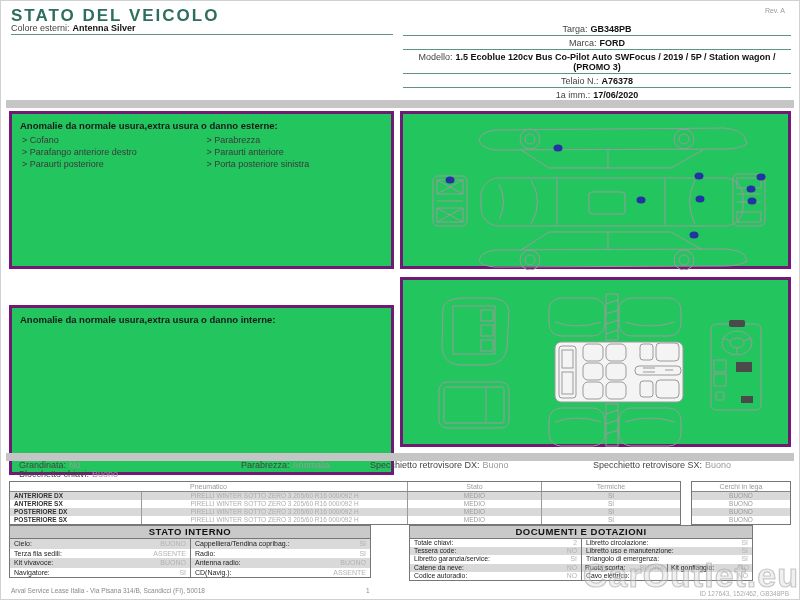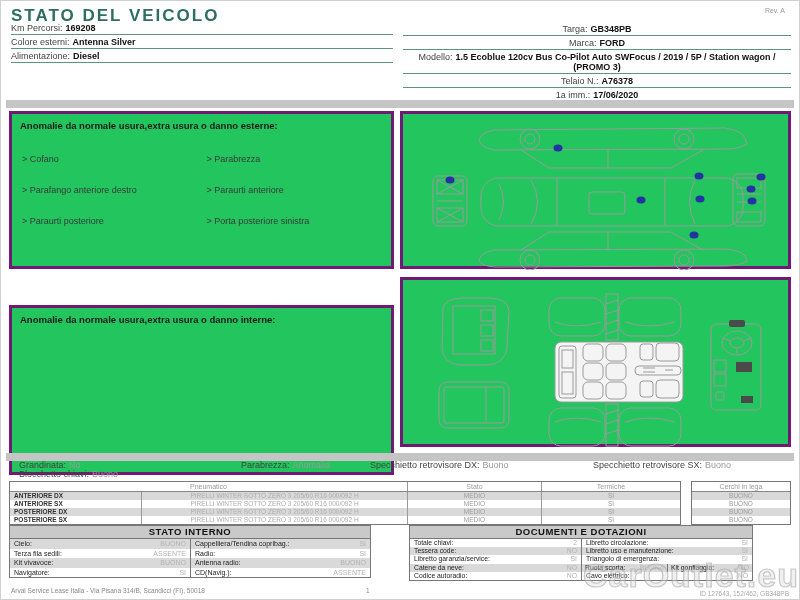--- a/index.html
+++ b/index.html
@@ -17,21 +17,21 @@
   .hfield .val{font-weight:bold;color:#111;}
 
   
   .graybar{position:absolute;left:5px;right:5px;height:8px;background:#c5c5c5;}
 
   
   .box{position:absolute;border:3px solid #701a75;background:#22c55e;box-sizing:border-box;}
   .box-title{font-size:9.5px;font-weight:bold;color:#1a1a1a;padding:6px 0 3px 8px;}
   .anom-cols{display:flex;padding-left:10px;}
   .anom-col{width:195px;}
-  .anom-item{font-size:9px;color:#3a3a3a;line-height:12px;margin-top:19px;}
+  .anom-item{font-size:9px;color:#3a3a3a;line-height:12px;}
   .anom-item::before{content:"> ";color:#3a3a3a;}
   .diagram{position:absolute;left:0;top:0;}
   .car-line{stroke:#9a9a9a;fill:none;stroke-width:1;}
   .dark-fill{fill:#4a4a4a;stroke:none;}
   .dot{fill:#2433a2;stroke:none;}
 
   
   .cond{position:absolute;font-size:9px;}
   .cond .lbl{color:#444;margin-right:3px;margin-left:8px;}
   .cond .val{color:#9a9a9a;}
@@ -76,23 +76,21 @@
 </style>
 </head>
 <body>
 
 <div class="page">
 
   <div class="title">STATO DEL VEICOLO</div>
   <div class="rev">Rev. A</div>
 
   <div class="hcol left">
-    <div class="hfield"><span class="lbl">Km Percorsi:</span><span class="val">169208</span></div>
     <div class="hfield"><span class="lbl">Colore esterni:</span><span class="val">Antenna Silver</span></div>
-    <div class="hfield"><span class="lbl">Alimentazione:</span><span class="val">Diesel</span></div>
   </div>
 
   <div class="hcol right">
     <div class="hfield"><span class="lbl">Targa:</span><span class="val">GB348PB</span></div>
     <div class="hfield"><span class="lbl">Marca:</span><span class="val">FORD</span></div>
     <div class="hfield"><span class="lbl">Modello:</span><span class="val">1.5 Ecoblue 120cv Bus Co-Pilot Auto SWFocus / 2019 / 5P / Station wagon / (PROMO 3)</span></div>
     <div class="hfield"><span class="lbl">Telaio N.:</span><span class="val">A76378</span></div>
     <div class="hfield"><span class="lbl">1a imm.:</span><span class="val">17/06/2020</span></div>
   </div>
 

